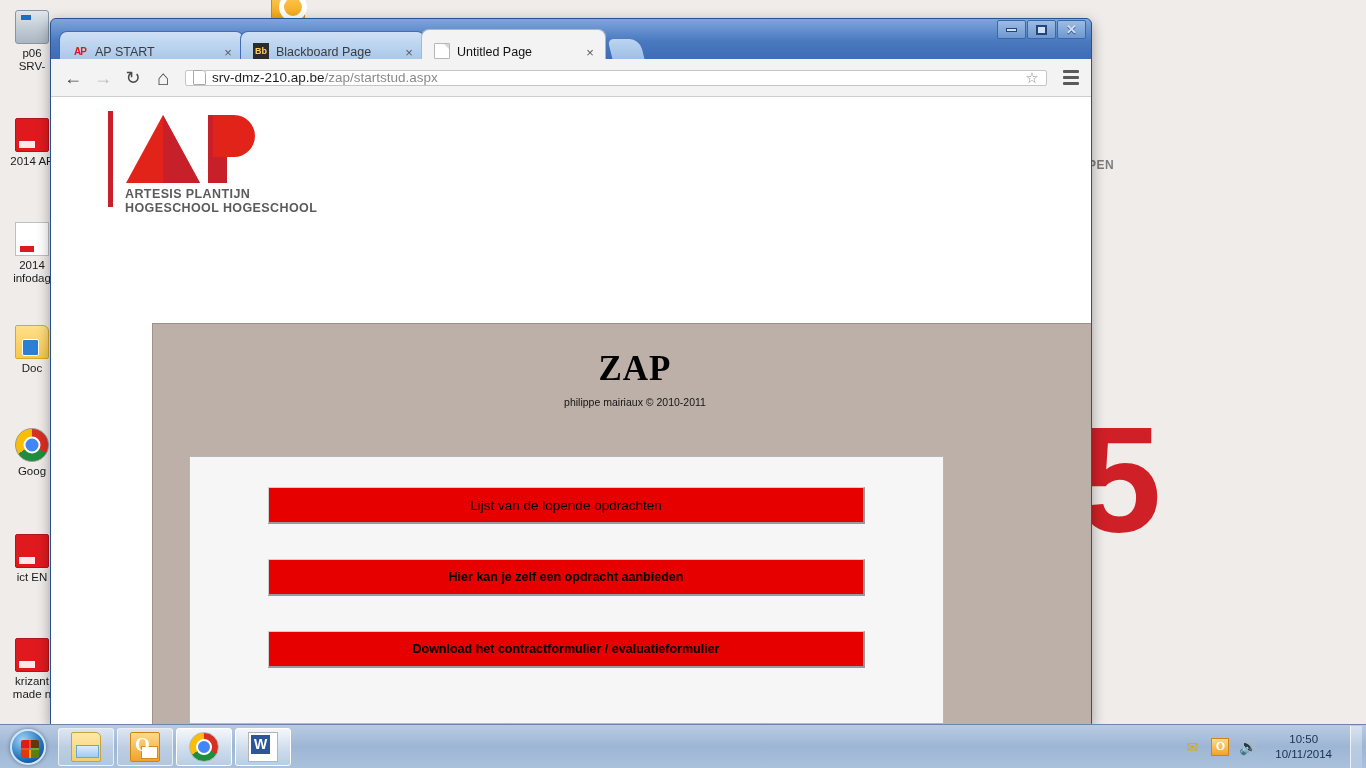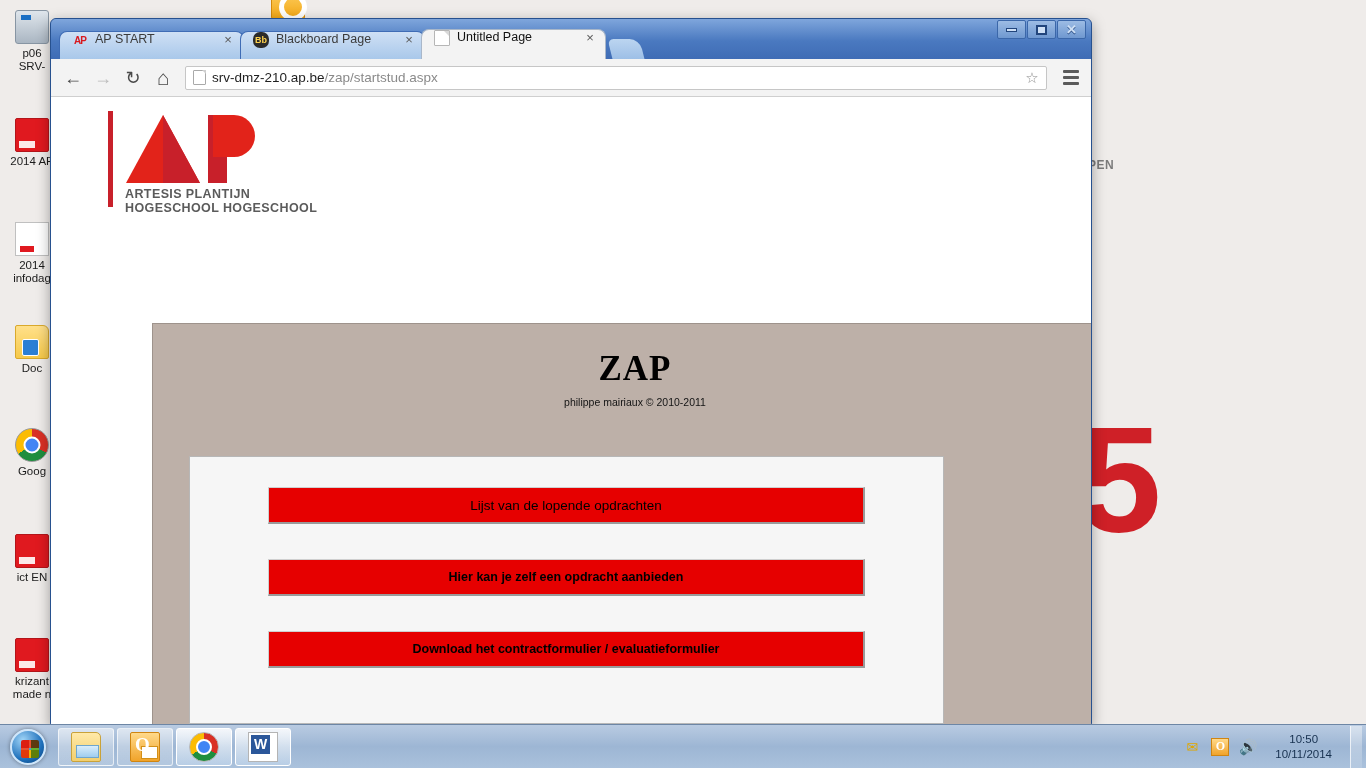--- a/index.html
+++ b/index.html
@@ -167,22 +167,22 @@
     position: absolute;
     left: 8px; bottom: 0;
     display: flex; align-items: flex-end;
     height: 30px;
   }
   .tab {
     position: relative;
     height: 28px;
     width: 185px;
     margin-right: -4px;
-    display: flex; align-items: flex-start;
-    padding: 0 8px 0 12px;
+    display: flex; align-items: flex-end;
+    padding: 10px 8px 0 12px;
     font-size: 12.5px;
     color: #3b3b3b;
     border: 1px solid #3f6cb5;
     border-bottom: none;
     border-radius: 8px 8px 0 0;
     background: linear-gradient(#cfe0f5, #a9c8ea);
   }
   .tab.active {
     height: 30px;
     background: #f3f3f3;
@@ -199,21 +199,21 @@
   .fav-ap {
     display: flex; align-items: center; justify-content: center;
     font-size: 10px; font-weight: bold; color: #d8191f;
     letter-spacing: -1px;
   }
   .fav-bb {
     background: #2b2b2b;
     color: #ffd34e;
     font-size: 9px; font-weight: bold;
     display: flex; align-items: center; justify-content: center;
-    border-radius: 7px;
+    border-radius: 0;
   }
   .fav-page {
     background: #fff;
     border: 1px solid #b6b6b6;
     border-radius: 1px;
   }
   .fav-page:after {
     content:"";
     position:absolute; right:0; top:0;
     border-left: 5px solid transparent;
@@ -251,21 +251,21 @@
     width: 28px; height: 28px;
     display: flex; align-items: center; justify-content: center;
     color: #4a4a4a;
     font-size: 18px;
     cursor: pointer;
     line-height: 1;
   }
   .nav-ic.dim { color: #bcbcbc; }
   .omnibox {
     flex: 1 1 auto;
-    height: 24px;
+    height: 16px;
     margin: 0 6px;
     background: #fff;
     border: 1px solid #c6c6c6;
     border-radius: 2px;
     display: flex; align-items: center;
     padding: 0 4px;
   }
   .omni-page-ic {
     width: 13px; height: 15px;
     background: #fff;

